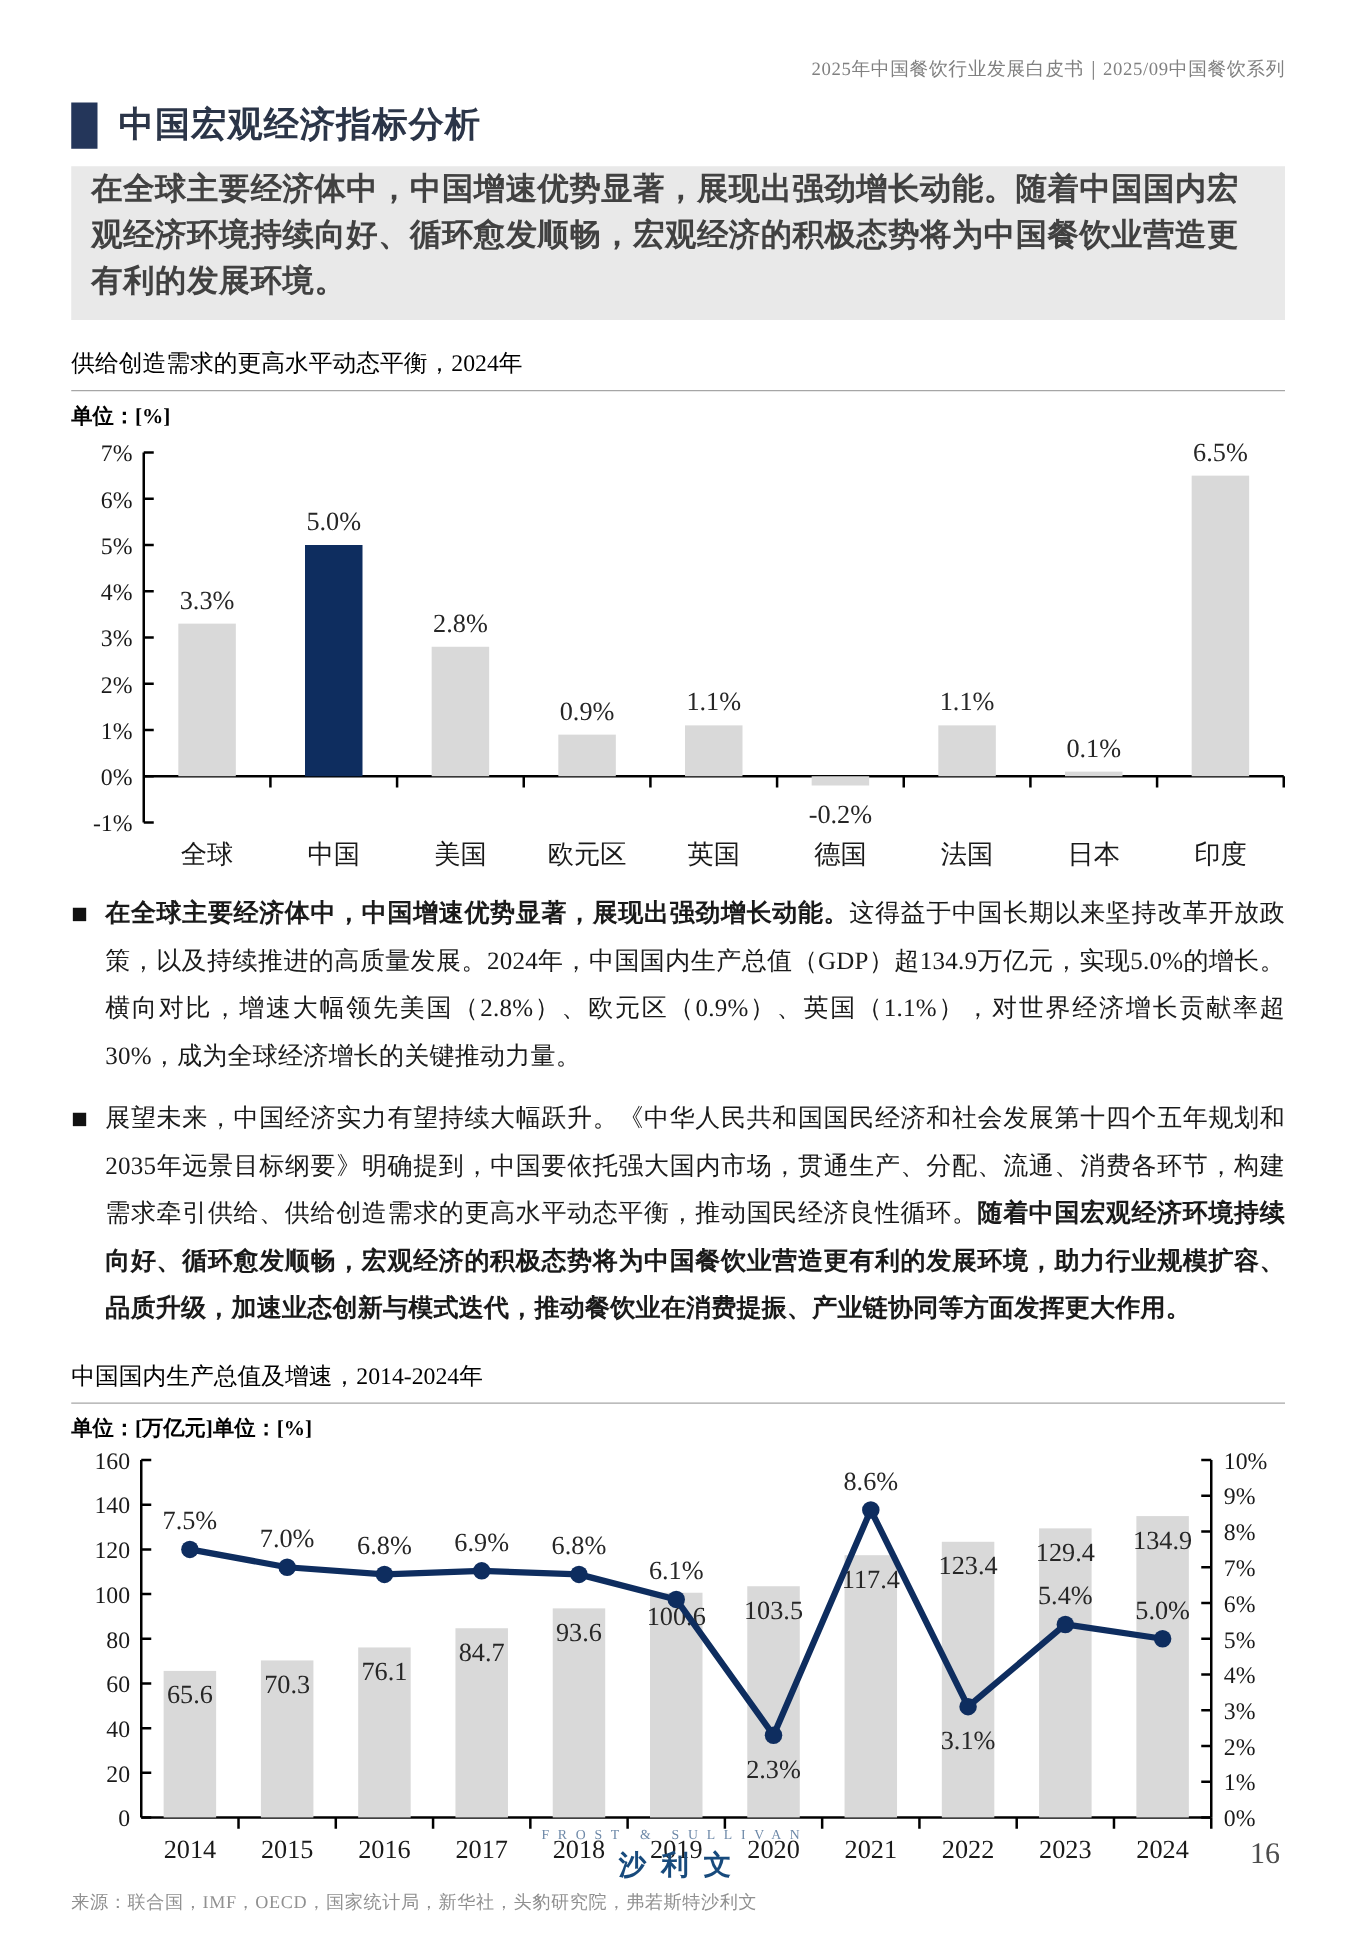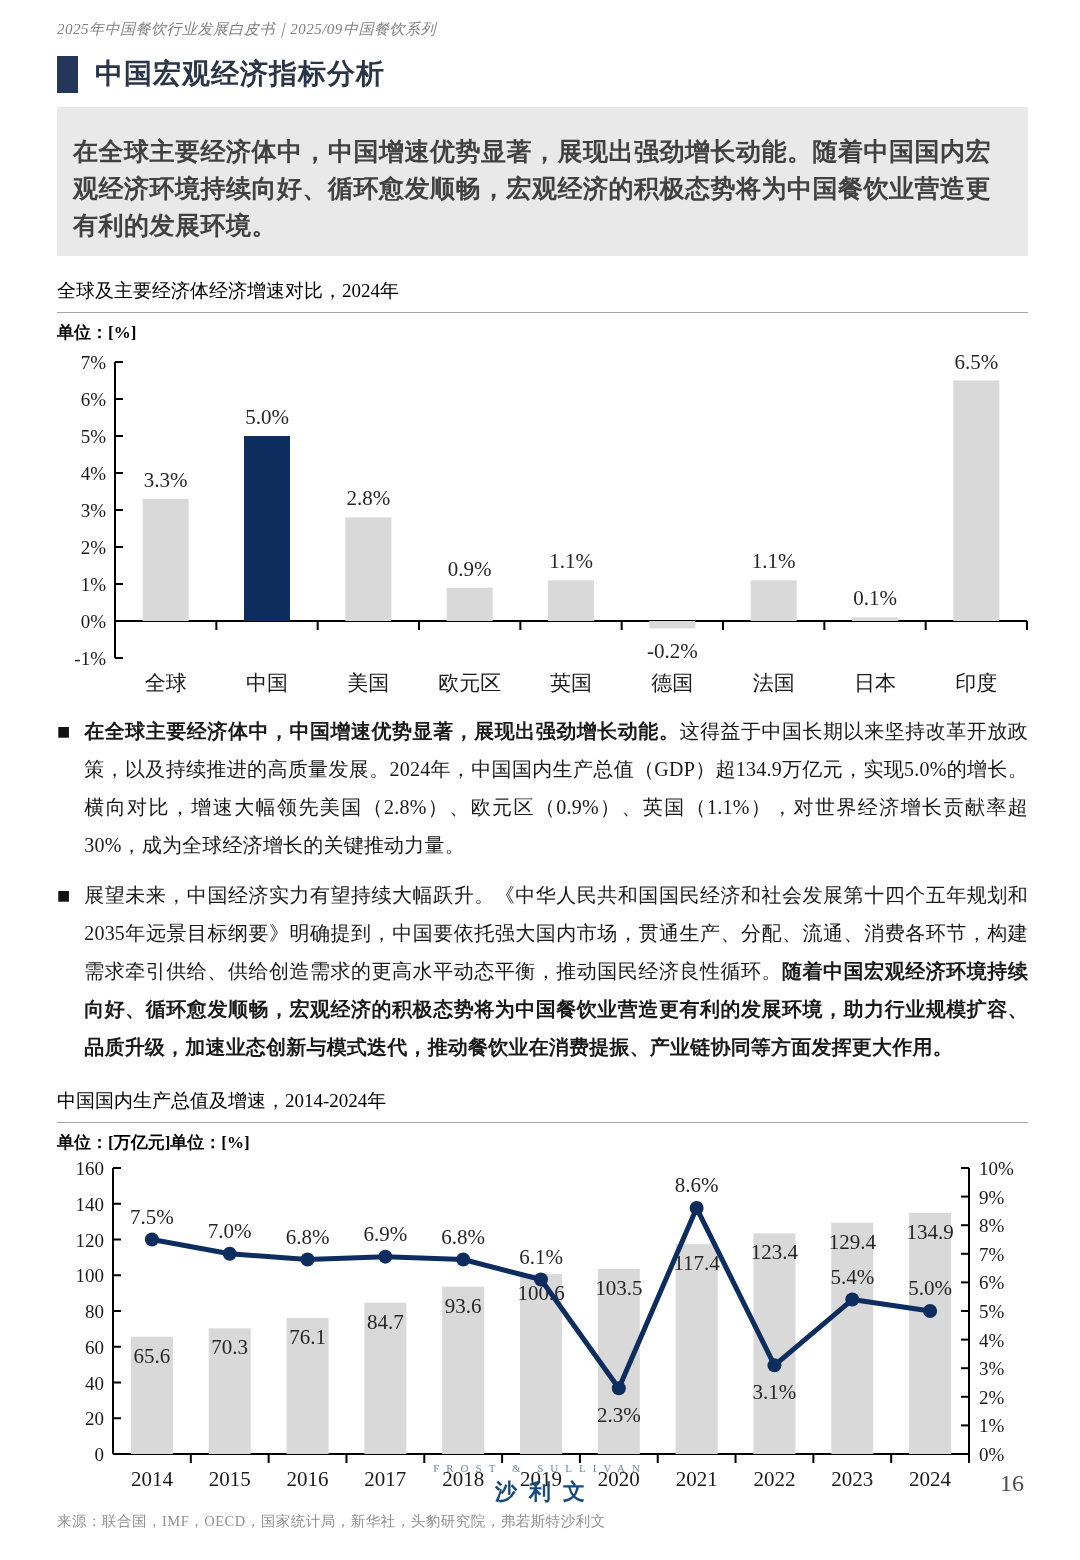--- a/index.html
+++ b/index.html
@@ -2,32 +2,32 @@
 <html><head>
 <meta charset="utf-8">
 <style>
   html,body{margin:0;padding:0;background:#ffffff;}
   .page{
     width:1080px;height:1560px;position:relative;background:#fff;
     font-family:"Liberation Serif","DejaVu Serif",serif;color:#1a1a1a;
     overflow:hidden;box-sizing:border-box;
   }
   .header-row{
-    display:flex;justify-content:flex-start;align-items:flex-start;
-    margin:20px 52px 0 57px;font-size:15px;color:#808080;letter-spacing:.5px;font-style:italic;
+    display:flex;justify-content:flex-end;align-items:flex-start;
+    margin:46px 52px 0 57px;font-size:15px;color:#808080;letter-spacing:.5px;
   }
   .title-row{display:flex;align-items:flex-end;margin:16px 52px 0 57px;}
   .title-accent{width:21px;height:37px;background:#24365A;margin-right:17px;}
   .page-title{
     font-family:"Liberation Sans","DejaVu Sans",sans-serif;
     font-size:28px;font-weight:bold;color:#2B3548;letter-spacing:1px;
   }
   .highlight-box{
     margin:14px 52px 0 57px;background:#E9E9E9;
-    padding:26px 18px 12px 16px;
+    padding:0 18px 12px 16px;
     font-size:25px;line-height:37px;font-weight:bold;color:#414141;
     letter-spacing:.5px;
   }
   .chart-section{margin:0 52px 0 57px;}
   .chart-title{font-size:19px;color:#000;margin-top:22px;}
   .chart-divider{height:1px;background:#A6A6A6;margin-top:8px;}
   .unit-row{display:flex;justify-content:flex-start;margin-top:8px;}
   .unit-label{font-size:17px;font-weight:bold;color:#000;}
   svg.chart{display:block;margin-top:2px;}
   svg text{font-family:"Liberation Serif","DejaVu Serif",serif;fill:#1a1a1a;}
@@ -67,21 +67,21 @@
   </div>
 
   <div class="title-row">
     <div class="title-accent"></div>
     <div class="page-title">中国宏观经济指标分析</div>
   </div>
 
   <div class="highlight-box">在全球主要经济体中，中国增速优势显著，展现出强劲增长动能。随着中国国内宏观经济环境持续向好、循环愈发顺畅，宏观经济的积极态势将为中国餐饮业营造更有利的发展环境。</div>
 
   <div class="chart-section">
-    <div class="chart-title">全球及主要经济体经济增速对比，2024年</div>
+    <div class="chart-title">供给创造需求的更高水平动态平衡，2024年</div>
     <div class="chart-divider"></div>
     <div class="unit-row">
       <span class="unit-label">单位：[%]</span>
     </div>
     <svg class="chart" width="976" height="352" viewBox="0 0 976 352">
         <line x1="58" y1="16" x2="58" y2="312" stroke="#000000" stroke-width="2"></line>
         <line x1="58" y1="312" x2="66" y2="312" stroke="#000000" stroke-width="2"></line>
         <text x="49" y="319" text-anchor="end" class="ax">-1%</text>
         <line x1="58" y1="275" x2="66" y2="275" stroke="#000000" stroke-width="2"></line>
         <text x="49" y="282" text-anchor="end" class="ax">0%</text>

